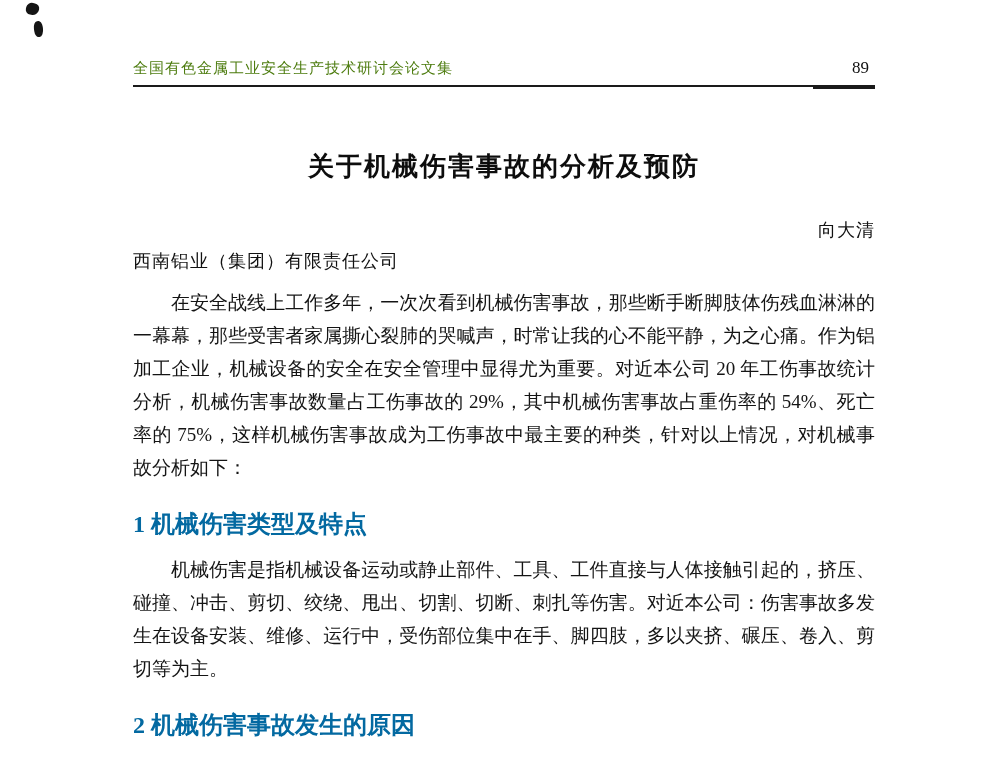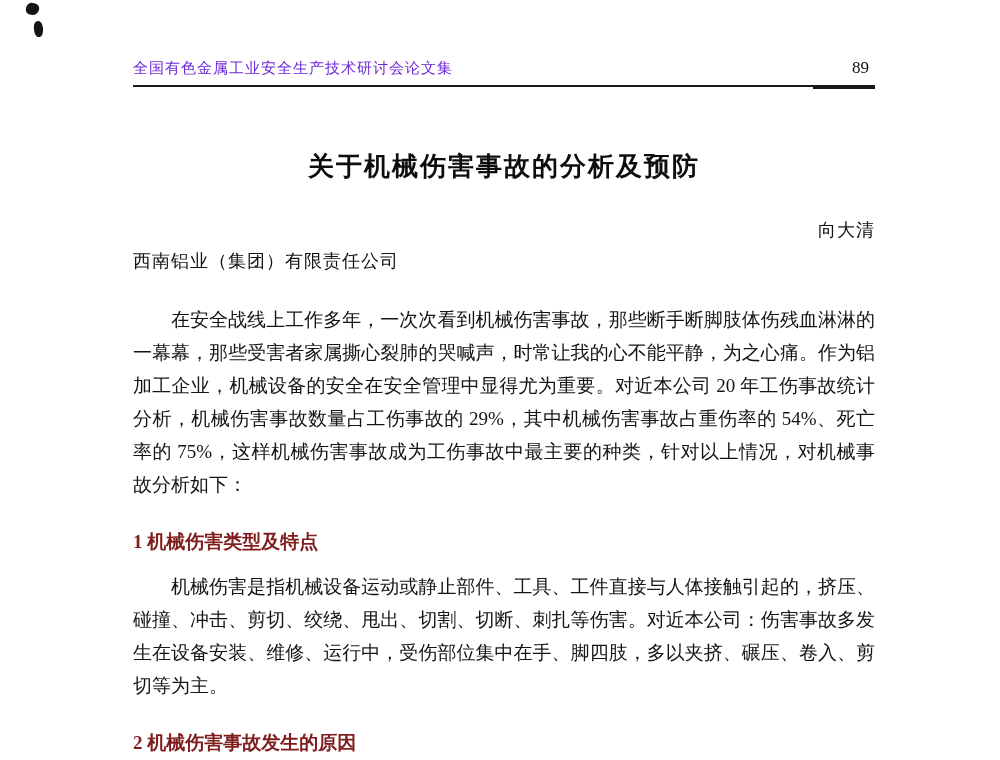--- a/index.html
+++ b/index.html
@@ -40,21 +40,21 @@
     margin-top: 58px;
     display: flex;
     justify-content: space-between;
     align-items: flex-end;
     padding-bottom: 7px;
     position: relative;
   }
   .header-title {
     font-size: 15px;
     letter-spacing: 1px;
-    color: #6d28d9;
+    color: #4d7c0f;
   }
   .header-page {
     font-size: 17px;
     font-weight: normal;
     color: #111;
     padding-right: 6px;
   }
   .rule-thin {
     height: 2px;
     background: #1a1a1a;
@@ -91,28 +91,28 @@
 
   p.body-par {
     font-size: 19px;
     line-height: 33px;
     text-align: justify;
     text-indent: 2em;
     margin: 0;
     color: #141414;
   }
   p.intro {
-    margin-top: 30px;
+    margin-top: 13px;
   }
   h2.sec-heading {
-    font-size: 19px;
+    font-size: 24px;
     font-weight: bold;
     margin: 24px 0 0 0;
     line-height: 33px;
-    color: #7f1d1d;
+    color: #0369a1;
   }
   p.after-heading {
     margin-top: 12px;
   }
 </style>
 </head>
 <body>
 
 <div class="page">
 

